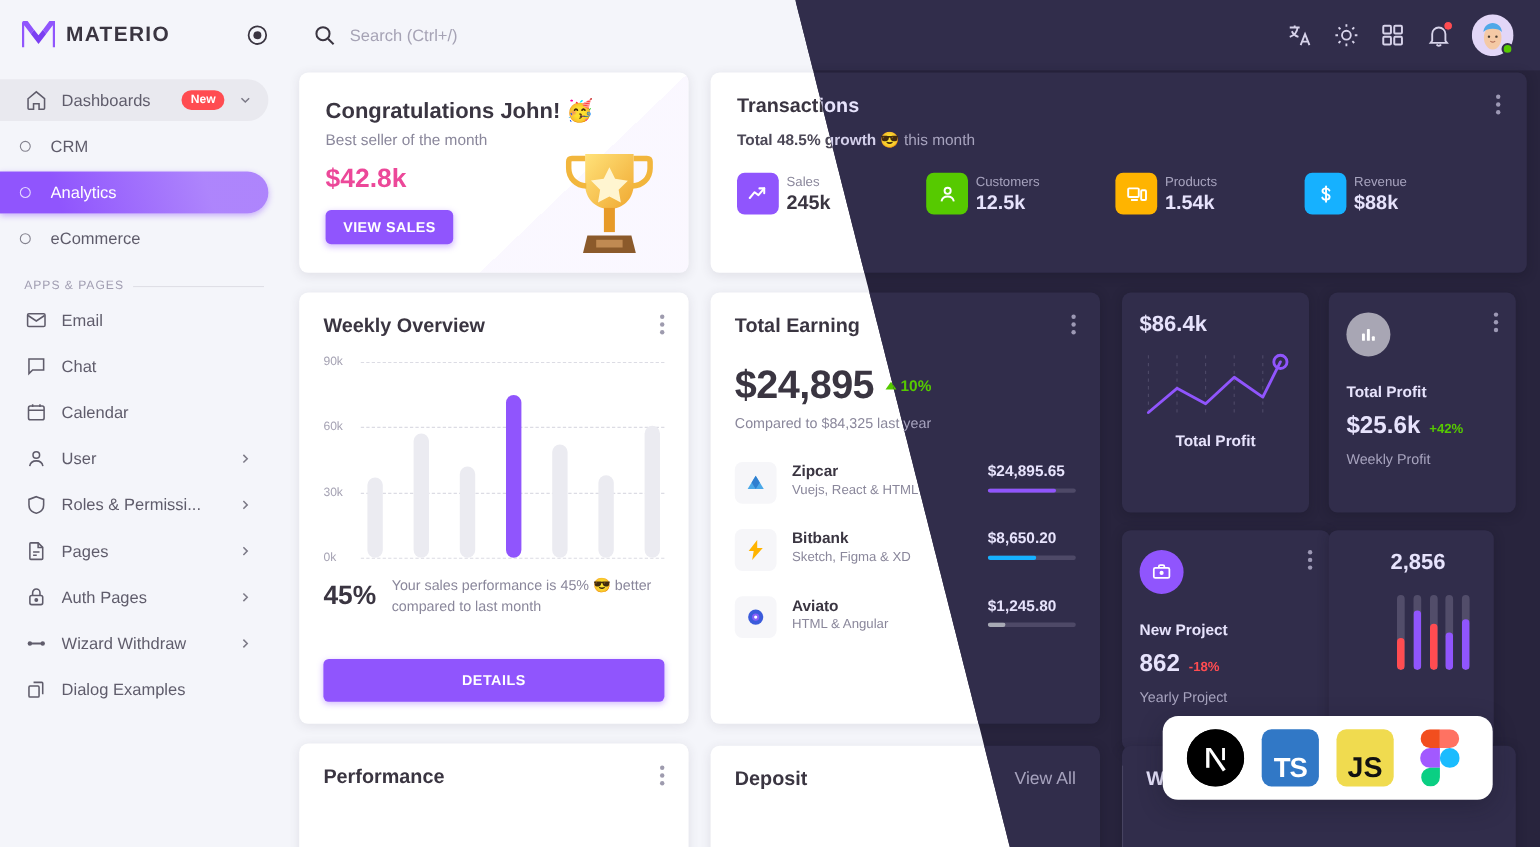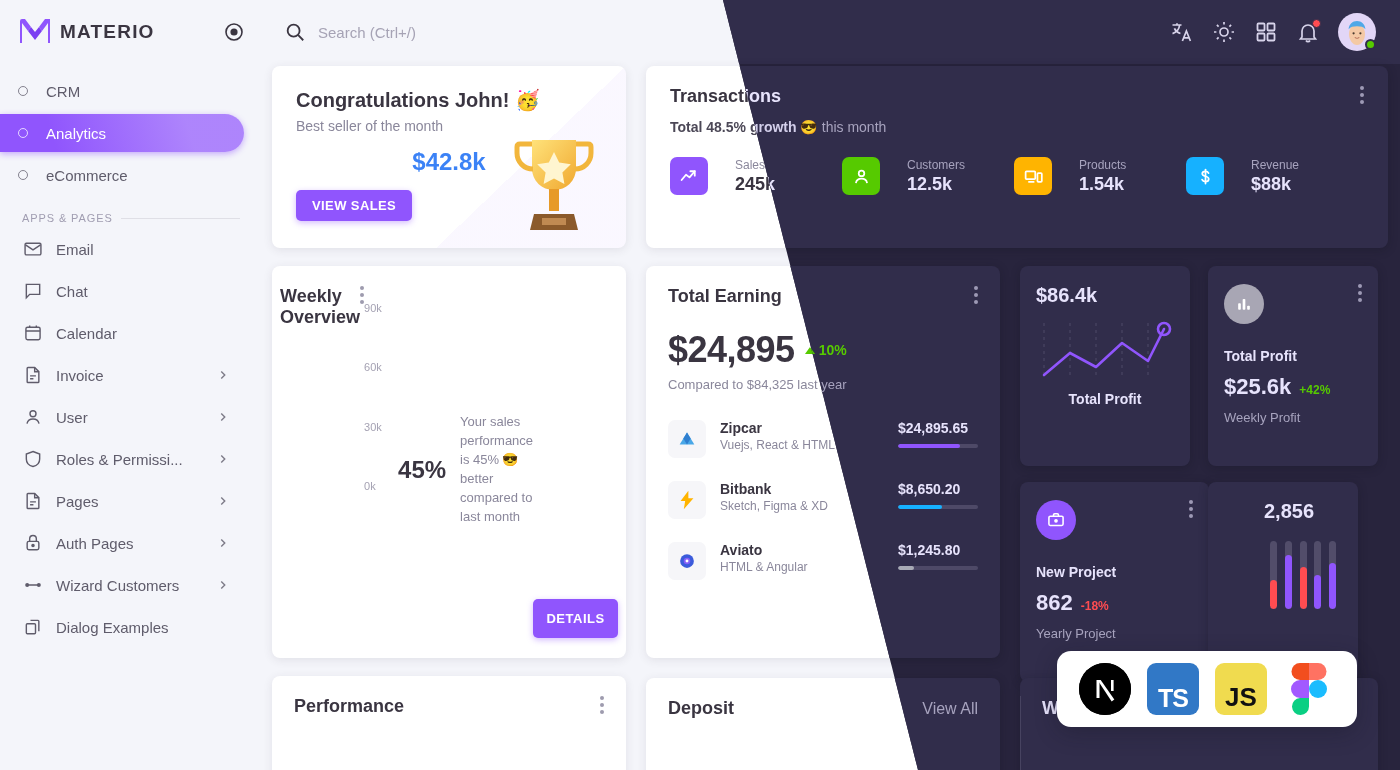--- a/index.html
+++ b/index.html
@@ -111,50 +111,50 @@
   .kebab { width: 4px; height: 18px; display: flex; flex-direction: column; justify-content: space-between; align-items: center; }
   .kebab i { width: 4px; height: 4px; border-radius: 50%; background: #9e9bae; display: block; }
   .dark .kebab i { background: #9d99b5; }
 
   
   #congrats { left: 12px; top: 2px; width: 354px; height: 182px; }
   .congrats-pad { padding: 22px 24px; position: relative; height: 100%; }
   .congrats-h { font-size: 20px; font-weight: 700; color: #3a3541; }
   .dark .congrats-h { color: #e7e3fc; }
   .congrats-sub { font-size: 14px; margin-top: 6px; }
-  .congrats-amt { font-size: 24px; font-weight: 600; color: #3b82f6; margin-top: 14px; text-align: center; }
+  .congrats-amt { font-size: 24px; font-weight: 600; color: #ec4899; margin-top: 14px; }
   .btn-primary {
     display: inline-block; margin-top: 14px;
     background: #9055fd; color: #fff; border: none;
     padding: 8px 16px; border-radius: 5px; font-size: 13px; font-weight: 600;
     letter-spacing: .4px; cursor: pointer; box-shadow: 0 2px 6px rgba(144,85,253,.4);
     font-family: "Liberation Sans", sans-serif;
   }
   .trophy { position: absolute; right: 22px; bottom: 6px; width: 100px; height: 110px; }
   .congrats-tri { position: absolute; right: 0; bottom: 0; width: 190px; height: 182px;
       background: linear-gradient(to bottom right, rgba(144,85,253,0) 50%, rgba(144,85,253,0.045) 50%); }
 
   
   #transactions { left: 386px; top: 2px; width: 742px; height: 182px; }
   .tx-pad { padding: 20px 24px; position: relative; height: 100%; }
   .tx-sub { font-size: 14px; margin-top: 12px; font-weight: 600; color: #4c4857; }
   .dark .tx-sub { color: #d3cfea; }
   .tx-sub span.light { font-weight: 400; color: #8a879b; }
   .dark .tx-sub span.light { color: #a7a3be; }
   .tx-row { display: flex; margin-top: 22px; }
-  .tx-item { display: flex; align-items: center; gap: 27px; width: 172px; }
+  .tx-item { display: flex; align-items: center; gap: 7px; width: 172px; }
   .tx-icon { width: 38px; height: 38px; border-radius: 7px; display: flex; align-items: center; justify-content: center; flex: 0 0 auto; }
   .tx-label { font-size: 12px; color: #8a879b; }
   .dark .tx-label { color: #a7a3be; }
   .tx-value { font-size: 18px; font-weight: 600; color: #3a3541; margin-top: 2px; }
   .dark .tx-value { color: #e7e3fc; }
 
   
   #weekly { left: 12px; top: 202px; width: 354px; height: 392px; }
-  .wk-pad { padding: 20px 8px; height: 100%; display: flex; flex-direction: row; }
+  .wk-pad { padding: 20px 22px; height: 100%; display: flex; flex-direction: column; }
   .wk-head { display: flex; align-items: flex-start; justify-content: space-between; }
   .wk-chart { position: relative; height: 178px; margin-top: 22px; padding-left: 34px; }
   .wk-grid { position: absolute; left: 34px; right: 0; top: 0; bottom: 0; }
   .wk-gl { position: absolute; left: 0; right: 0; height: 0; border-top: 1px dashed #dcdce4; }
   .dark .wk-gl { border-top-color: rgba(231,227,252,0.14); }
   .wk-tick { position: absolute; left: 0; font-size: 11px; color: #a5a2b3; transform: translateY(-50%); }
   .dark .wk-tick { color: #9e9ab6; }
   .wk-bars { position: absolute; left: 40px; right: 4px; top: 0; bottom: 0; display: flex; align-items: flex-end; justify-content: space-between; }
   .wk-bar { width: 14px; border-radius: 8px; background: #ebebf1; }
   .dark .wk-bar { background: rgba(231,227,252,0.12); }
@@ -253,20 +253,32 @@
         </svg>
         <span class="brand-name">MATERIO</span>
         <svg class="brand-pin" viewBox="0 0 20 20">
           <circle cx="10" cy="10" r="8" fill="none" stroke="#3a3541" stroke-width="1.6"></circle>
           <circle cx="10" cy="10" r="3.6" fill="#3a3541"></circle>
         </svg>
       </div>
 
       <nav class="nav">
 
+        <div class="nav-item hover">
+          <span class="nav-ico">
+            <svg viewBox="0 0 24 24" width="20" height="20" fill="none" stroke="currentColor" stroke-width="1.7">
+                <path d="M3 10.5L12 3l9 7.5V21a1 1 0 01-1 1h-5v-6H9v6H4a1 1 0 01-1-1z"></path>
+              </svg>
+          </span>
+          <span class="nav-label">Dashboards</span>
+          <span class="badge-new">New</span>
+          <svg class="chev" viewBox="0 0 24 24" fill="none" stroke="currentColor" stroke-width="2.4">
+              <path d="M6 9l6 6 6-6"></path>
+            </svg>
+        </div>
 
         <div class="nav-item nav-sub">
           <span class="nav-ico">
               <span class="dot-ico"></span>
             </span>
           <span class="nav-label">CRM</span>
         </div>
 
         <div class="nav-item nav-sub active">
           <span class="nav-ico">
@@ -305,32 +317,20 @@
           <span class="nav-label">Chat</span>
         </div>
         <div class="nav-item">
           <span class="nav-ico">
               <svg viewBox="0 0 24 24" width="20" height="20" fill="none" stroke="currentColor" stroke-width="1.7">
                 <rect x="3.5" y="5" width="17" height="15" rx="2"></rect>
                 <path d="M3.5 9.5h17M8 3v3M16 3v3"></path>
               </svg>
             </span>
           <span class="nav-label">Calendar</span>
-        </div>
-        <div class="nav-item">
-          <span class="nav-ico">
-              <svg viewBox="0 0 24 24" width="20" height="20" fill="none" stroke="currentColor" stroke-width="1.7">
-                <path d="M14 3H6a1 1 0 00-1 1v16a1 1 0 001 1h12a1 1 0 001-1V8z"></path>
-                <path d="M14 3v5h5M8.5 13h7M8.5 16.5h4"></path>
-              </svg>
-            </span>
-          <span class="nav-label">Invoice</span>
-          <svg class="chev" viewBox="0 0 24 24" fill="none" stroke="currentColor" stroke-width="2.4">
-              <path d="M9 6l6 6-6 6"></path>
-            </svg>
         </div>
         <div class="nav-item">
           <span class="nav-ico">
               <svg viewBox="0 0 24 24" width="20" height="20" fill="none" stroke="currentColor" stroke-width="1.7">
                 <circle cx="12" cy="8" r="3.6"></circle>
                 <path d="M4.8 20c.7-3.6 3.7-5.6 7.2-5.6s6.5 2 7.2 5.6"></path>
               </svg>
             </span>
           <span class="nav-label">User</span>
           <svg class="chev" viewBox="0 0 24 24" fill="none" stroke="currentColor" stroke-width="2.4">
@@ -374,21 +374,21 @@
             </svg>
         </div>
         <div class="nav-item">
           <span class="nav-ico">
               <svg viewBox="0 0 24 24" width="20" height="20" fill="currentColor">
                 <circle cx="5" cy="12" r="2.4"></circle>
                 <circle cx="19" cy="12" r="2.4"></circle>
                 <rect x="6" y="11" width="12" height="2" rx="1"></rect>
               </svg>
             </span>
-          <span class="nav-label">Wizard Customers</span>
+          <span class="nav-label">Wizard Withdraw</span>
           <svg class="chev" viewBox="0 0 24 24" fill="none" stroke="currentColor" stroke-width="2.4">
               <path d="M9 6l6 6-6 6"></path>
             </svg>
         </div>
         <div class="nav-item">
           <span class="nav-ico">
               <svg viewBox="0 0 24 24" width="20" height="20" fill="none" stroke="currentColor" stroke-width="1.7">
                 <path d="M9 4h9a1 1 0 011 1v12"></path>
                 <rect x="4" y="8" width="11" height="12" rx="1.2"></rect>
               </svg>

